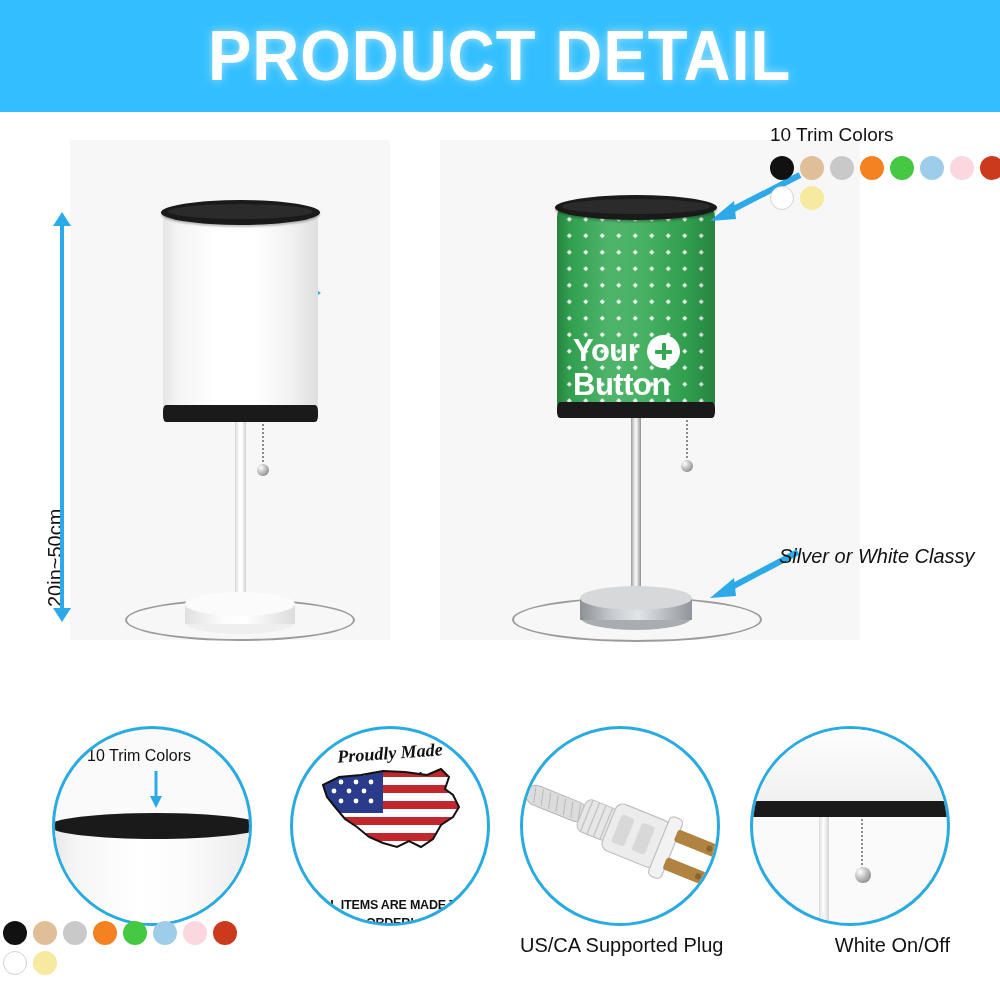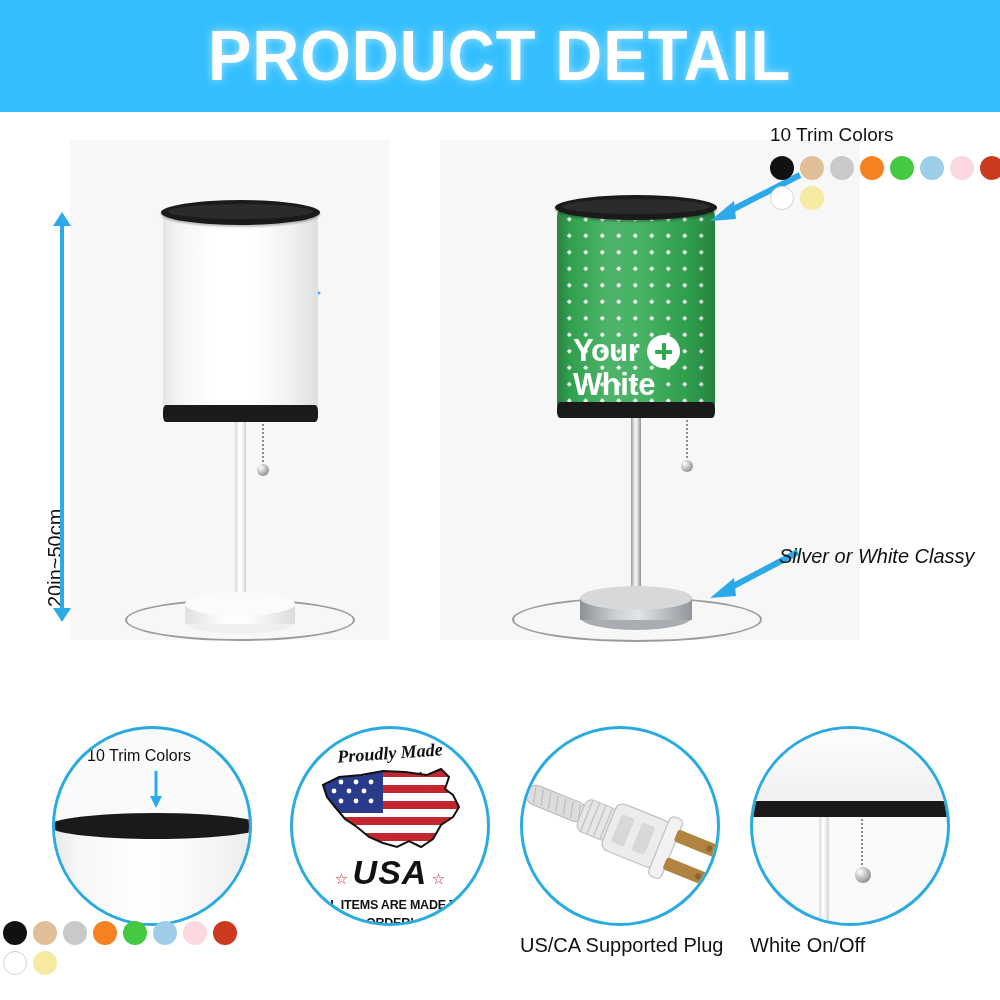--- a/index.html
+++ b/index.html
@@ -258,21 +258,21 @@
   .circle {
     position: absolute;
     border-radius: 50%;
     border: 3px solid #29ABE2;
     background: #fafafa;
     overflow: hidden;
   }
   .feature-caption {
     position: absolute;
     font-size: 20px; color: #111111;
-    text-align: left; white-space: nowrap;
+    text-align: right; white-space: nowrap;
   }
 
   
   .f1-label {
     position: absolute; font-size: 16px; color: #111111; white-space: nowrap;
     z-index: 3;
   }
   .f1-arrow { position: absolute; z-index: 3; }
   .f1-shade {
     position: absolute;
@@ -382,21 +382,21 @@
 
       <div class="pole pole-silver" style="left:631px; top:305px; width:10px; height:182px;"></div>
 
       <div class="shade shade-green" style="left:557px; top:95px; width:158px; height:205px;">
         <div class="your-design" style="left:16px; top:128px;">
           <div class="yd-row">
             <span class="yd-line1">Your</span>
             <span class="plus-badge"></span>
           </div>
           <div class="yd-row">
-            <span class="yd-line2">White</span>
+            <span class="yd-line2">Button</span>
           </div>
         </div>
       </div>
       <div class="trim-bottom" style="left:557px; top:290px; width:158px; height:16px;"></div>
       <div class="trim-top" style="left:555px; top:83px; width:162px; height:25px;"></div>
       <div class="trim-top-inner" style="left:562px; top:87px; width:148px; height:15px; background:#2b2b2b;"></div>
 
       <div class="chain" style="left:686px; top:308px; height:44px;"></div>
       <div class="chain-ball" style="left:681px; top:348px;"></div>
     </div>
@@ -514,25 +514,20 @@
                   <circle cx="62" cy="46" r="2.4"></circle>
               </g>
             </g>
             <path d="M14,30 L30,22 L52,20 L74,16 L96,17 L118,20 L132,14
                      L140,22 L136,34 L144,40 L150,52 L144,62 L132,70
                      L124,84 L112,92 L100,86 L88,92 L74,88 L60,82
                      L48,72 L36,64 L26,52 L18,42 Z" fill="none" stroke="#111111" stroke-width="2"></path>
           </svg>
         </div>
 
-        <div style="position:absolute; left:0; top:124px; width:100%; text-align:center;">
-          <span class="usa-star">☆</span>
-          <span class="usa-big">USA</span>
-          <span class="usa-star">☆</span>
-        </div>
         <div style="position:absolute; left:0; top:166px; width:100%; text-align:center;">
           <span class="usa-small">ALL ITEMS ARE MADE TO ORDER!</span>
         </div>
       </div>
     </div>
 
     <div class="feature">
       <div class="circle" style="left:520px; top:14px; width:200px; height:200px; background:#ffffff;">
         <div class="plug-svg" style="left:-4px; top:44px;">
           <svg width="210" height="120" viewBox="0 0 210 120">

